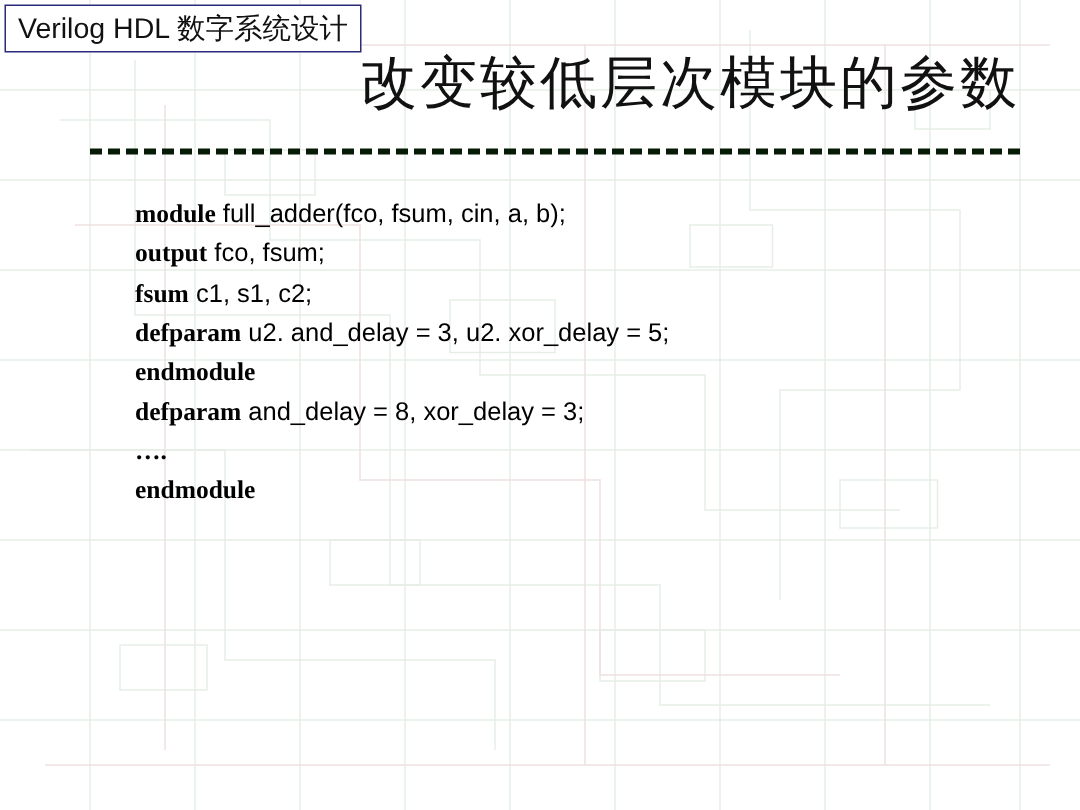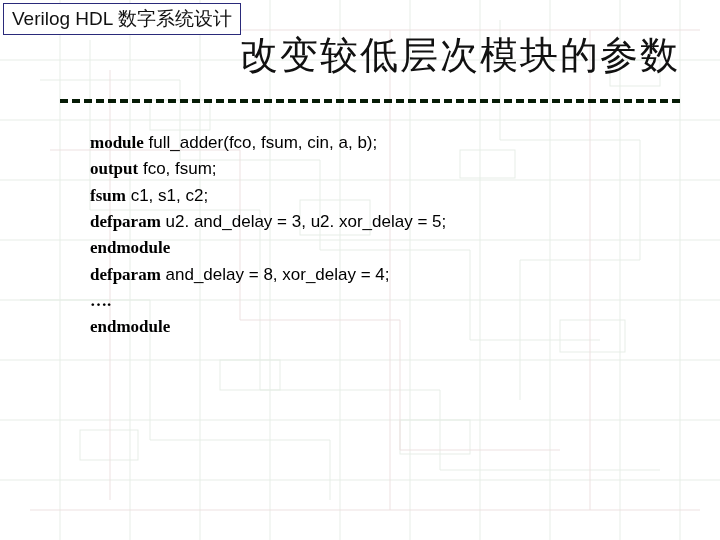--- a/index.html
+++ b/index.html
@@ -95,16 +95,16 @@
   <div class="title">改变较低层次模块的参数</div>
   <div class="dash-rule"></div>
 </div>
 
 <div class="code-block">
   <div class="code-line"><span class="kw">module</span><span> full_adder(fco, fsum, cin, a, b);</span></div>
   <div class="code-line"><span class="kw">output</span><span> fco, fsum;</span></div>
   <div class="code-line"><span class="kw">fsum</span><span> c1, s1, c2;</span></div>
   <div class="code-line"><span class="kw">defparam</span><span> u2. and_delay = 3, u2. xor_delay = 5;</span></div>
   <div class="code-line"><span class="kw">endmodule</span><span></span></div>
-  <div class="code-line"><span class="kw">defparam</span><span> and_delay = 8, xor_delay = 4;</span></div>
+  <div class="code-line"><span class="kw">defparam</span><span> and_delay = 8, xor_delay = 3;</span></div>
   <div class="code-line"><span class="kw">….</span><span></span></div>
   <div class="code-line"><span class="kw">endmodule</span><span></span></div>
 </div>
 
 </body></html>

